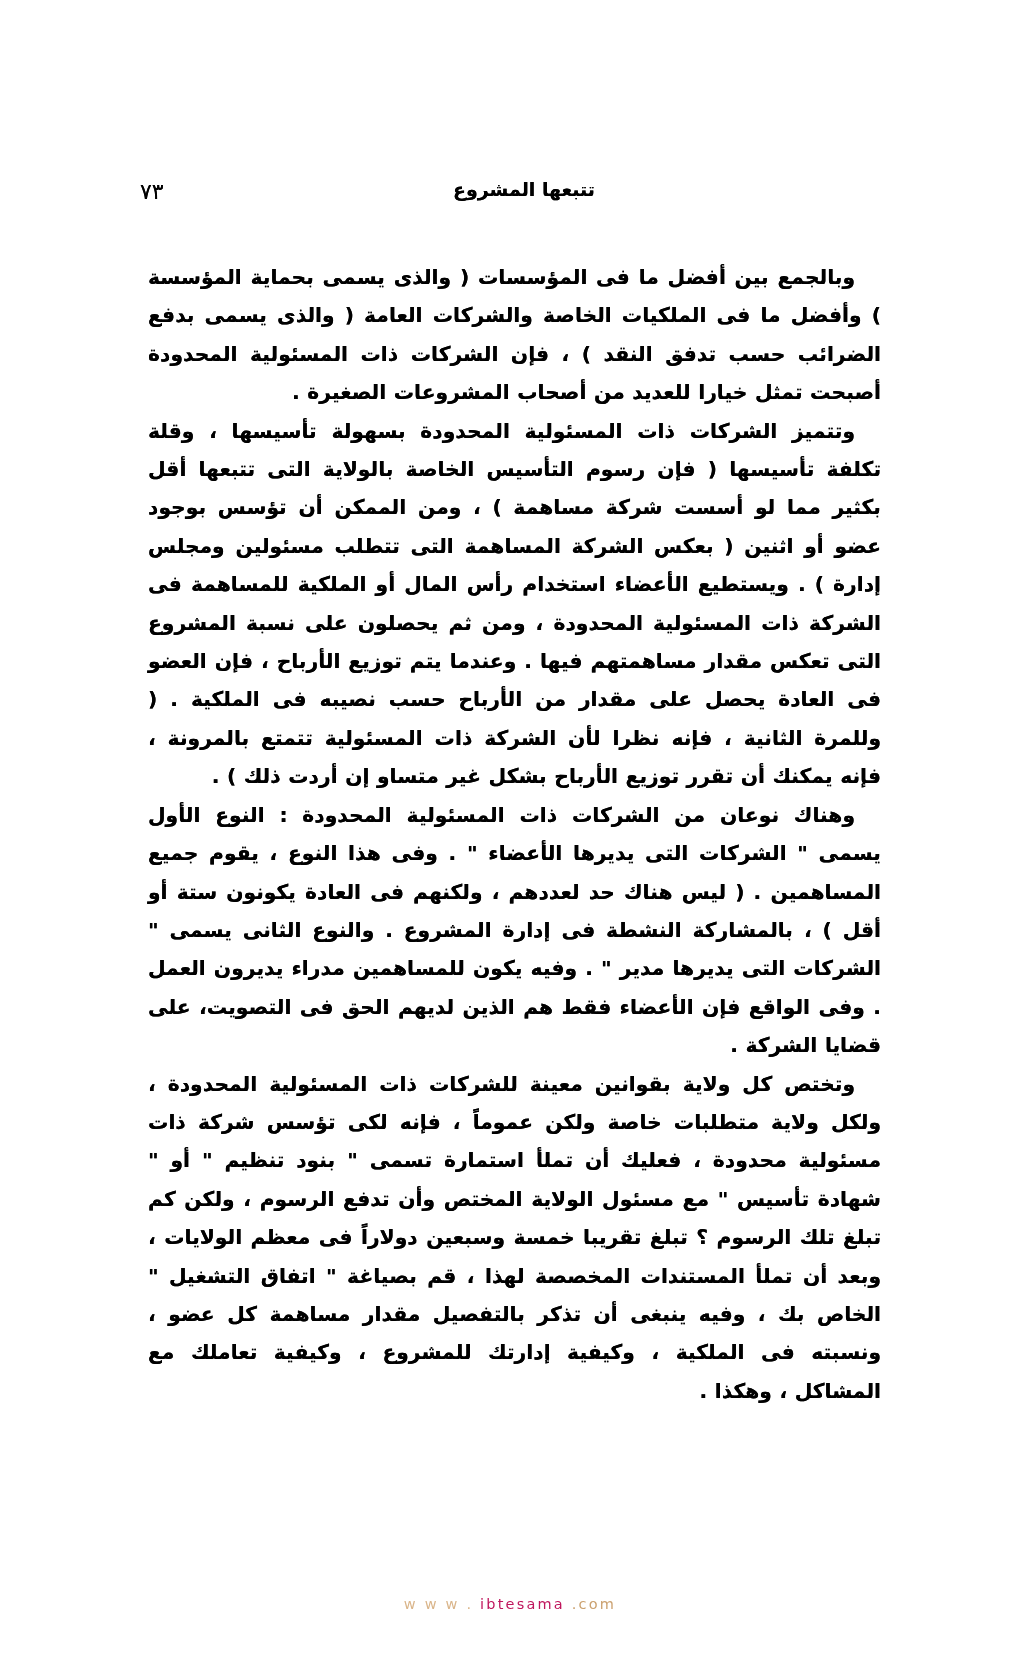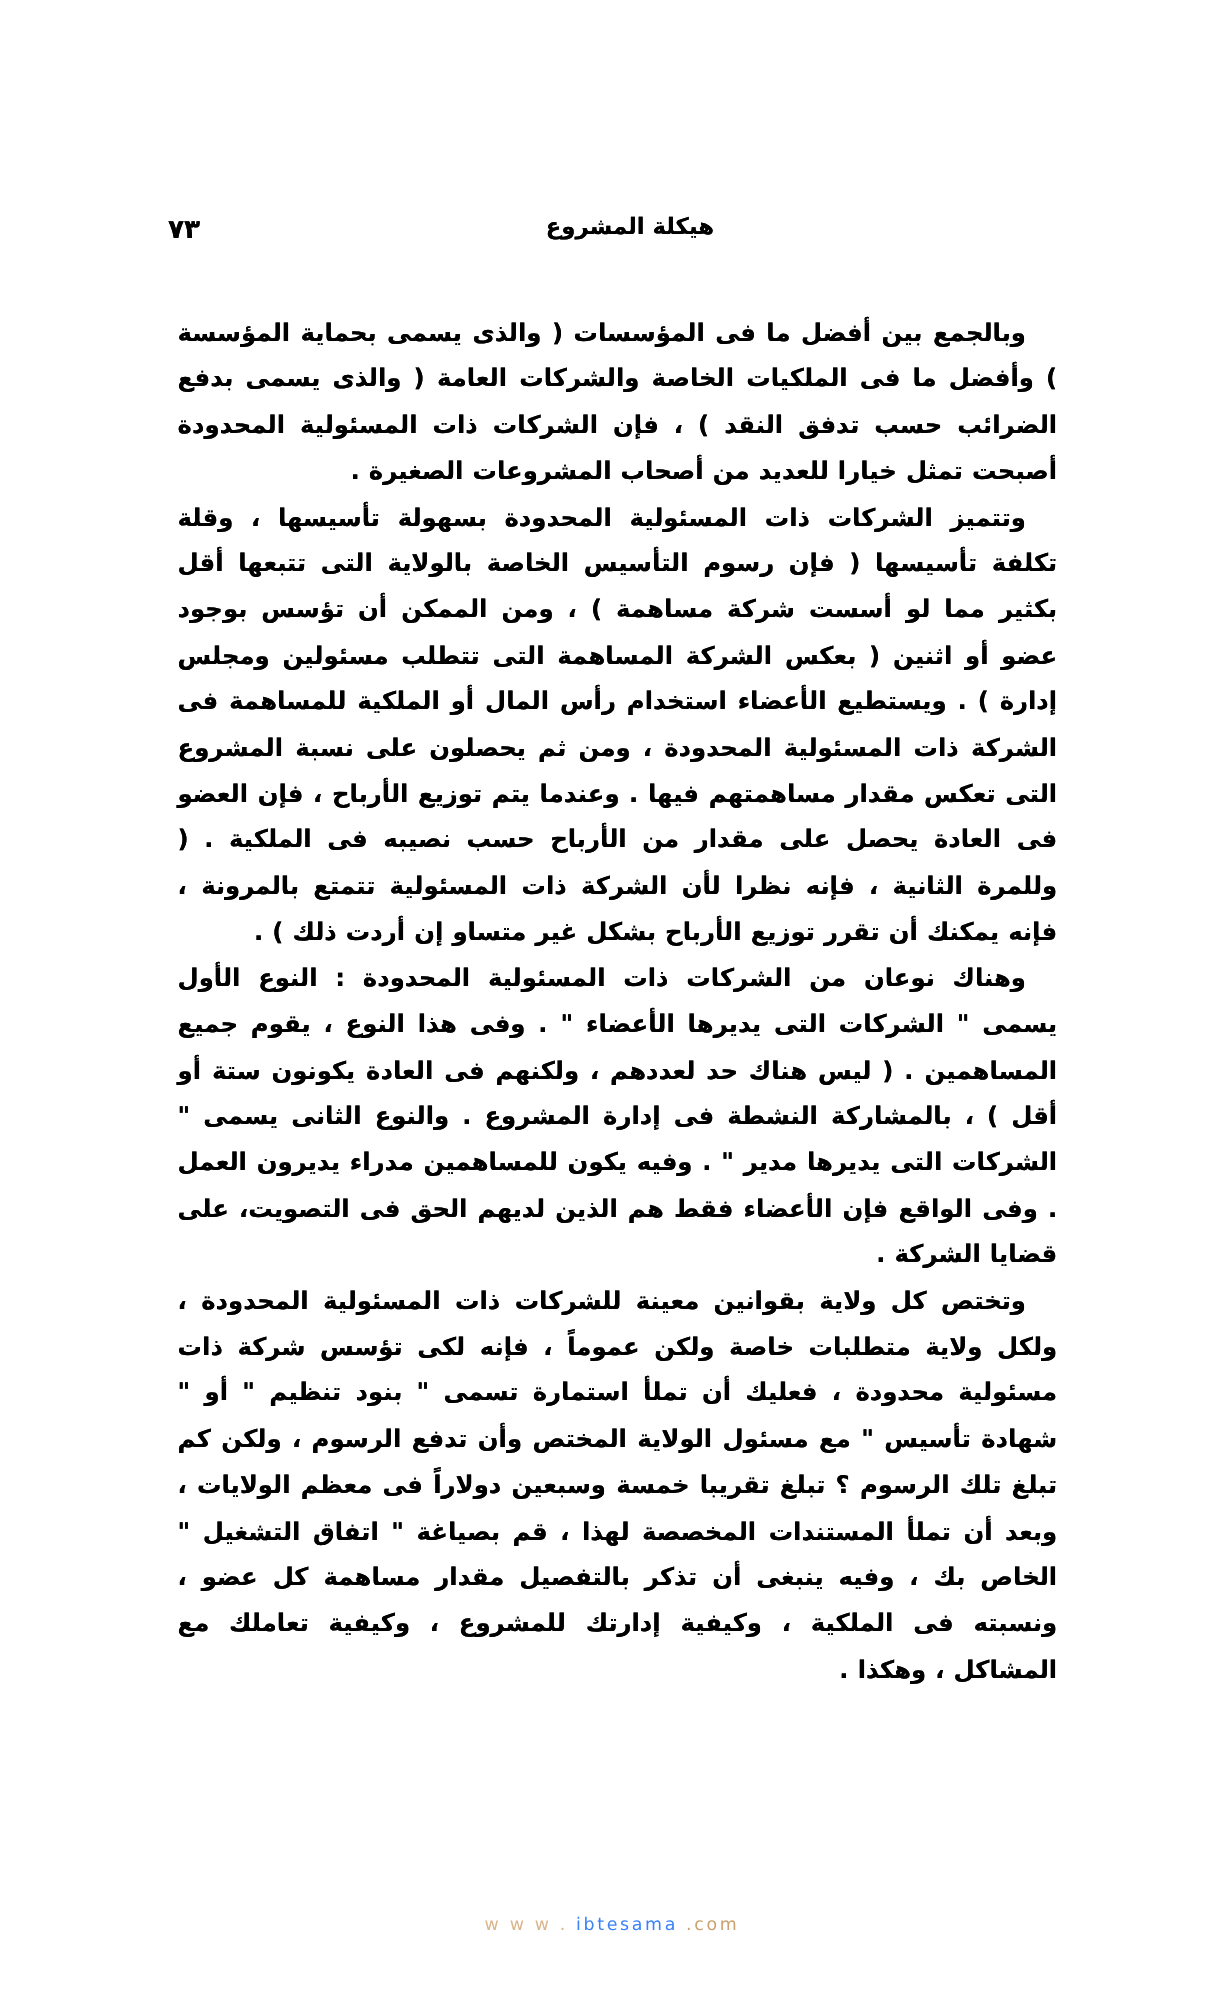--- a/index.html
+++ b/index.html
@@ -40,21 +40,21 @@
     font-size: 19px;
     font-weight: 700;
     letter-spacing: -0.3px;
     white-space: nowrap;
   }
   .running-head .folio {
     position: absolute;
     left: 0;
     top: 1px;
     font-size: 22px;
-    font-weight: 700;
+    font-weight: 400;
     letter-spacing: 2px;
   }
 
   
   .body-text {
     position: absolute;
     top: 258px;
     right: 139px;
     width: 733px;
     direction: rtl;
@@ -87,30 +87,30 @@
     right: 0;
     bottom: 68px;
     text-align: center;
     direction: ltr;
     font-family: "DejaVu Sans", "Liberation Sans", sans-serif;
     font-size: 14.5px;
     letter-spacing: 2.2px;
     color: #d8b48a;
     font-weight: 400;
   }
-  .watermark .wm-host { color: #3b82f6; }
+  .watermark .wm-host { color: #be185d; }
   .watermark .wm-tld { color: #c9a06f; }
 </style>
 </head>
 <body>
 
 <div class="page">
 
   <div class="running-head">
-    <span class="chapter-title">هيكلة المشروع</span>
+    <span class="chapter-title">تتبعها المشروع</span>
     <span class="folio">٧٣</span>
   </div>
 
   <div class="body-text">
     <p>وبالجمع بين أفضل ما فى المؤسسات ( والذى يسمى بحماية المؤسسة ) وأفضل ما فى الملكيات الخاصة والشركات العامة ( والذى يسمى بدفع الضرائب حسب تدفق النقد ) ، فإن الشركات ذات المسئولية المحدودة أصبحت تمثل خيارا للعديد من أصحاب المشروعات الصغيرة .</p>
     <p>وتتميز الشركات ذات المسئولية المحدودة بسهولة تأسيسها ، وقلة تكلفة تأسيسها ( فإن رسوم التأسيس الخاصة بالولاية التى تتبعها أقل بكثير مما لو أسست شركة مساهمة ) ، ومن الممكن أن تؤسس بوجود عضو أو اثنين ( بعكس الشركة المساهمة التى تتطلب مسئولين ومجلس إدارة ) . ويستطيع الأعضاء استخدام رأس المال أو الملكية للمساهمة فى الشركة ذات المسئولية المحدودة ، ومن ثم يحصلون على نسبة المشروع التى تعكس مقدار مساهمتهم فيها . وعندما يتم توزيع الأرباح ، فإن العضو فى العادة يحصل على مقدار من الأرباح حسب نصيبه فى الملكية . ( وللمرة الثانية ، فإنه نظرا لأن الشركة ذات المسئولية تتمتع بالمرونة ، فإنه يمكنك أن تقرر توزيع الأرباح بشكل غير متساو إن أردت ذلك ) .</p>
     <p>وهناك نوعان من الشركات ذات المسئولية المحدودة : النوع الأول يسمى " الشركات التى يديرها الأعضاء " . وفى هذا النوع ، يقوم جميع المساهمين . ( ليس هناك حد لعددهم ، ولكنهم فى العادة يكونون ستة أو أقل ) ، بالمشاركة النشطة فى إدارة المشروع . والنوع الثانى يسمى " الشركات التى يديرها مدير " . وفيه يكون للمساهمين مدراء يديرون العمل . وفى الواقع فإن الأعضاء فقط هم الذين لديهم الحق فى التصويت، على قضايا الشركة .</p>
     <p>وتختص كل ولاية بقوانين معينة للشركات ذات المسئولية المحدودة ، ولكل ولاية متطلبات خاصة ولكن عموماً ، فإنه لكى تؤسس شركة ذات مسئولية محدودة ، فعليك أن تملأ استمارة تسمى " بنود تنظيم " أو " شهادة تأسيس " مع مسئول الولاية المختص وأن تدفع الرسوم ، ولكن كم تبلغ تلك الرسوم ؟ تبلغ تقريبا خمسة وسبعين دولاراً فى معظم الولايات ، وبعد أن تملأ المستندات المخصصة لهذا ، قم بصياغة " اتفاق التشغيل " الخاص بك ، وفيه ينبغى أن تذكر بالتفصيل مقدار مساهمة كل عضو ، ونسبته فى الملكية ، وكيفية إدارتك للمشروع ، وكيفية تعاملك مع المشاكل ، وهكذا .</p>
   </div>
 

